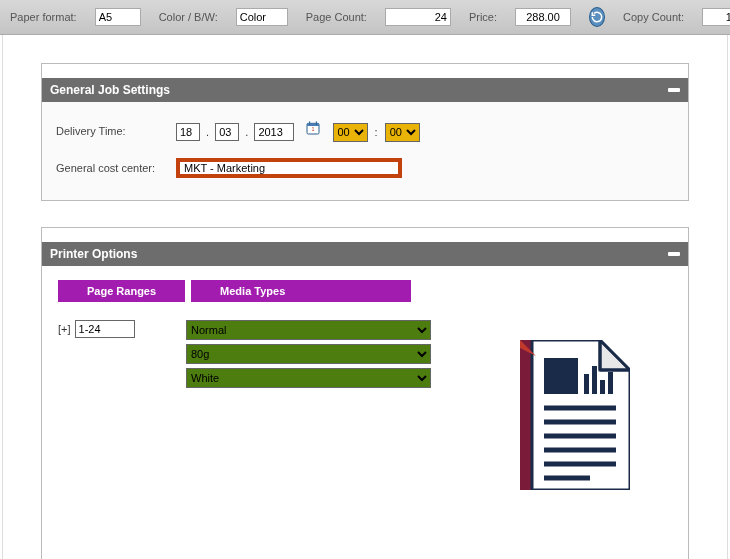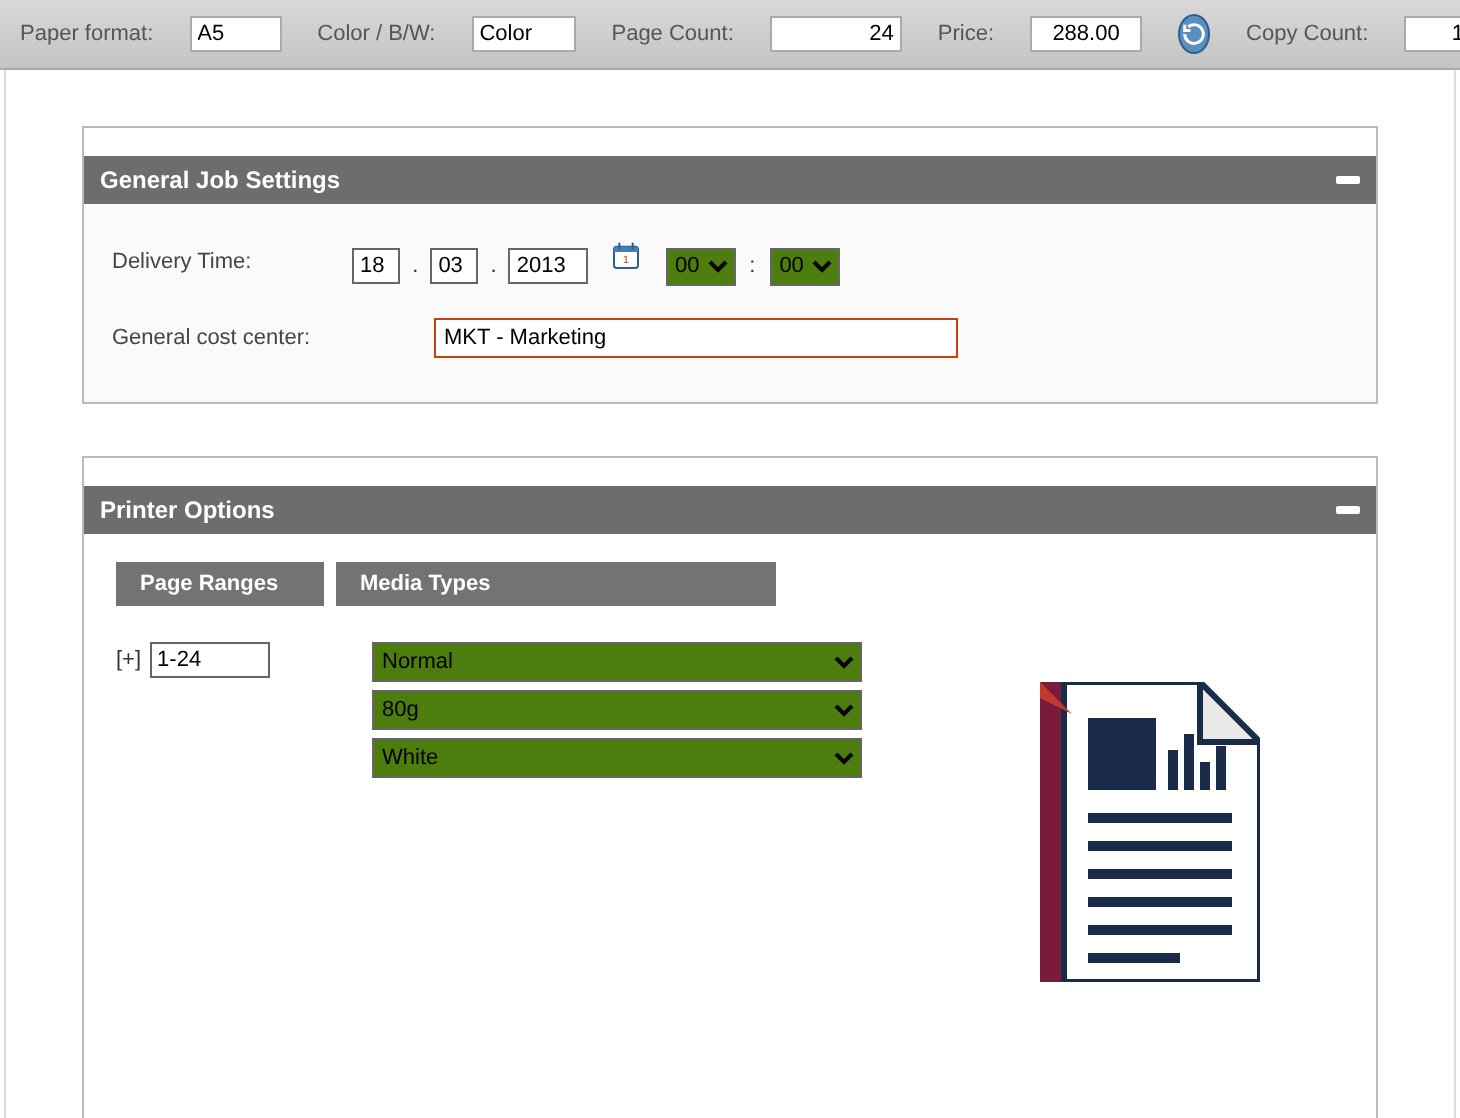--- a/index.html
+++ b/index.html
@@ -88,42 +88,41 @@
   .dot { margin: 0 3px; }
   .cal-icon {
     margin: 0 8px;
     display: inline-flex;
   }
   select.small {
     font-family: inherit;
     font-size: 11px;
     border: 1px solid #666;
     height: 19px;
-    background: #4d7c0f;
+    background: #eab308;
   }
   .colon { margin: 0 4px; }
   .costcenter {
-    width: 262px;
-    font-family: inherit;
-    font-size: 11px;
-    border: 1px solid #c2410c;
+    width: 226px;
+    font-family: inherit;
+    font-size: 11px;
+    border: 4px solid #c2410c;
     padding: 2px 4px;
     height: 20px;
-    margin-left: 41px;
   }
   .tabs {
     display: flex;
     gap: 6px;
     margin: 4px 0 18px 12px;
   }
   .tab {
-    background: #737373;
+    background: #a21caf;
     color: #fff;
     font-weight: bold;
-    padding: 5px 12px;
+    padding: 5px 29px;
     min-width: 104px;
     font-size: 11px;
     cursor: pointer;
   }
   .printer-body {
     background: #fff;
     padding: 10px 4px 0 4px;
   }
   .opts-grid {
     display: flex;

